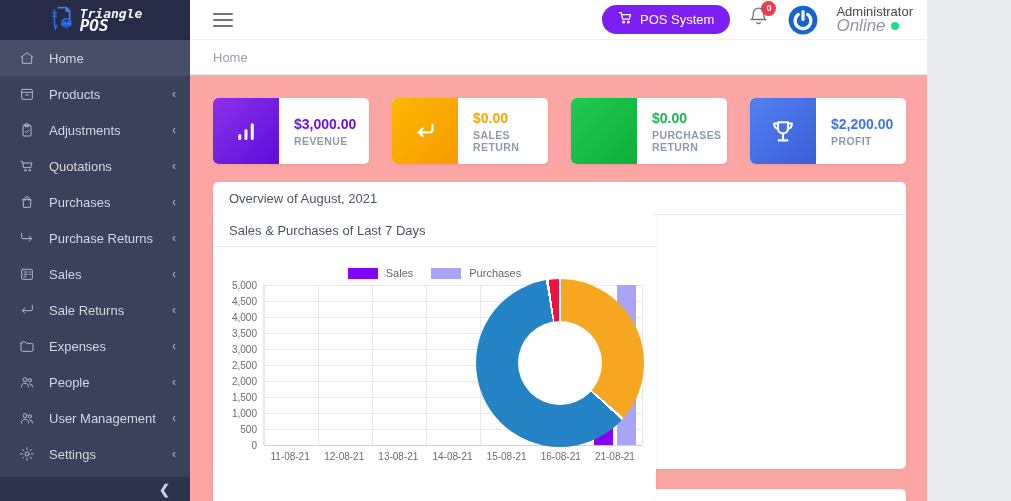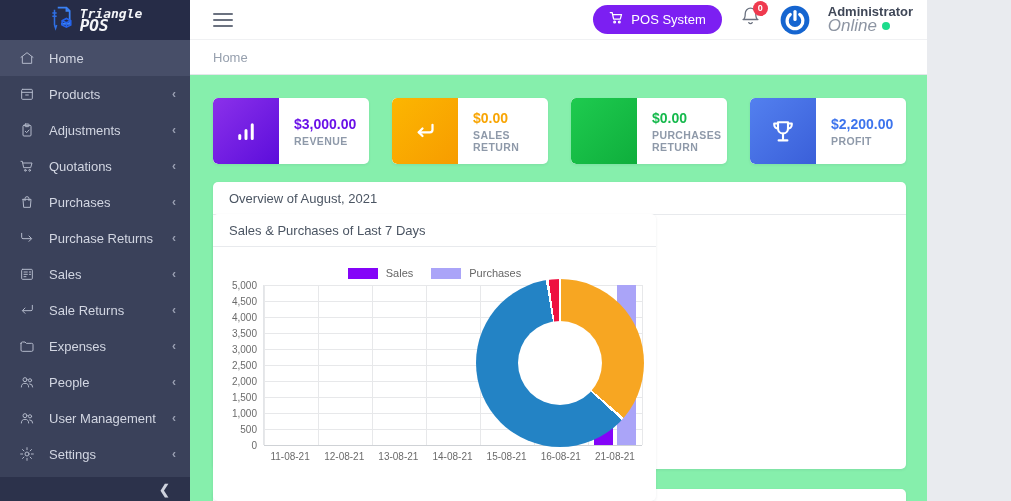--- a/index.html
+++ b/index.html
@@ -24,28 +24,28 @@
   .main { flex:1; display:flex; flex-direction:column; min-width:0; }
   .topbar { height:40px; background:#fff; display:flex; align-items:center; padding:0 14px 0 23px; border-bottom:1px solid #f0f1f3; }
   .hamburger { width:20px; cursor:pointer; display:flex; flex-direction:column; gap:4px; }
   .hamburger span { height:2px; background:#6b7280; border-radius:1px; }
   .topbar-right { margin-left:auto; display:flex; gap:18px; }
   .pos-btn { background:#7c1ff2; color:#fff; border:none; border-radius:17px; height:29px; padding:0 16px; font-size:13px; display:flex; align-items:center; gap:7px; cursor:pointer; font-family:"Liberation Sans",sans-serif; }
   .bell-wrap { position:relative; cursor:pointer; width:22px; height:24px; }
   .badge { position:absolute; top:-4px; right:-6px; background:#ef3a4f; color:#fff; font-size:9px; font-weight:bold; min-width:15px; height:15px; border-radius:8px; display:flex; align-items:center; justify-content:center; }
   .avatar { width:30px; height:30px; border-radius:50%; cursor:pointer; }
   .user-block { line-height:14px; }
-  .user-name { font-size:13px; font-weight:bold; color:#3f4757; }
+  .user-name { font-size:13px; font-weight:normal; color:#3f4757; }
   .user-status { font-size:17px; font-style:italic; color:#8d95a3; display:flex; align-items:center; gap:5px; }
   .status-dot { width:8px; height:8px; border-radius:50%; background:#1ddc8c; display:inline-block; }
 
   .breadcrumb-band { height:35px; background:#fff; border-bottom:1px solid #e4e6ea; display:flex; align-items:center; padding-left:23px; }
   .breadcrumb { color:#97a0ae; font-size:13px; cursor:pointer; }
 
-  .content { flex:1; background:#86efac; padding:23px 21px 0 23px; overflow:hidden; }
+  .content { flex:1; background:#fca5a5; padding:23px 21px 0 23px; overflow:hidden; }
 
   
   .stats-row { display:flex; gap:23px; }
   .stat-card { flex:1; height:66px; background:#fff; border-radius:5px; box-shadow:0 1px 3px rgba(30,40,60,.08); display:flex; align-items:center; overflow:hidden; cursor:pointer; }
   .stat-tile { width:66px; height:66px; min-width:66px; display:flex; align-items:center; justify-content:center; border-radius:5px 0 0 5px; }
   .stat-info { padding-left:15px; }
   .stat-amount { font-size:14px; font-weight:bold; }
   .stat-label { font-size:10.5px; font-weight:bold; color:#8e99a9; letter-spacing:.4px; margin-top:3px; }
 
   

